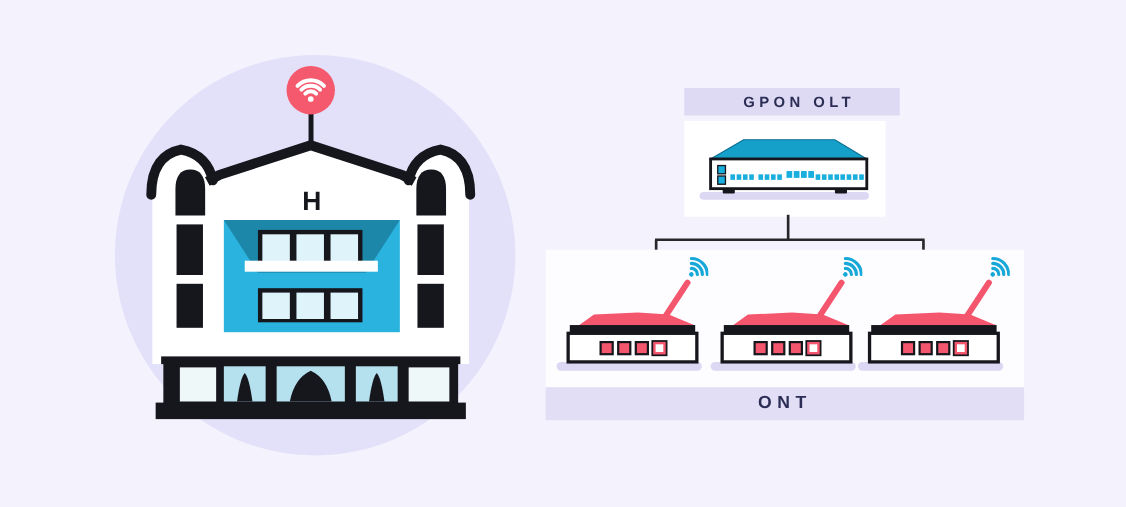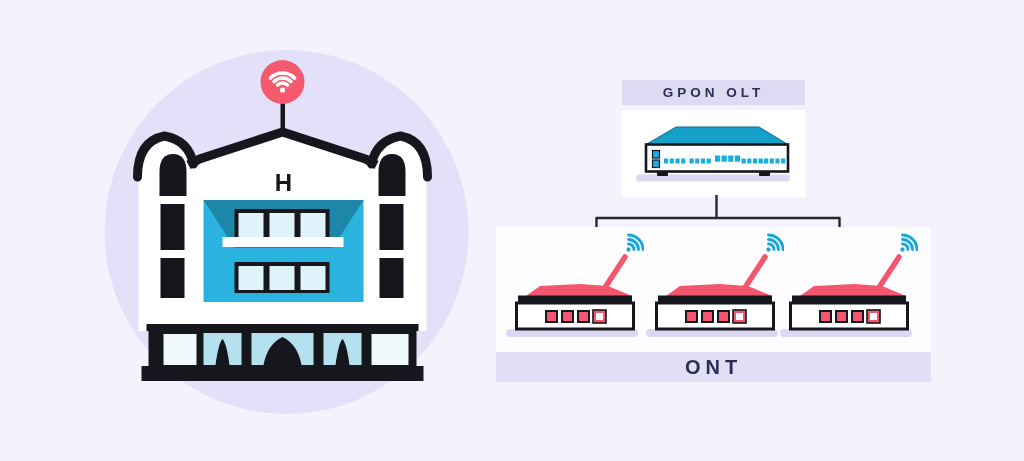--- a/index.html
+++ b/index.html
@@ -4,22 +4,22 @@
 <style>
   html,body{margin:0;padding:0;}
   body{font-family:"Liberation Sans",sans-serif;background:#f4f2fd;}
   .stage{position:relative;width:1024px;height:461px;background:#f4f2fd;overflow:hidden;}
   .abs{position:absolute;}
   .label-bar{
     background:#dedaf4;color:#2b2d55;font-weight:700;
     display:flex;align-items:center;justify-content:center;
     text-transform:uppercase;
   }
-  .gpon-bar{left:622px;top:80px;width:183px;height:25px;font-size:13.5px;letter-spacing:4px;}
-  .ont-bar{left:496px;top:352px;width:435px;height:30px;font-size:20px;letter-spacing:5px;background:#e2def6;}
+  .gpon-bar{left:622px;top:80px;width:183px;height:25px;font-size:13.5px;letter-spacing:4px;padding-left:13px;}
+  .ont-bar{left:496px;top:352px;width:435px;height:30px;font-size:16px;letter-spacing:5px;background:#e2def6;}
   .olt-card{left:622px;top:110px;width:183px;height:87px;background:#ffffff;}
   .ont-panel{left:496px;top:227px;width:435px;height:125px;background:#fdfdff;}
   .ont-inst{position:absolute;top:3px;width:140px;height:115px;}
   .ont-1{left:8px;} .ont-2{left:148px;} .ont-3{left:282px;}
   svg{display:block;}
 </style>
 </head>
 <body>
 
 <div class="stage">

